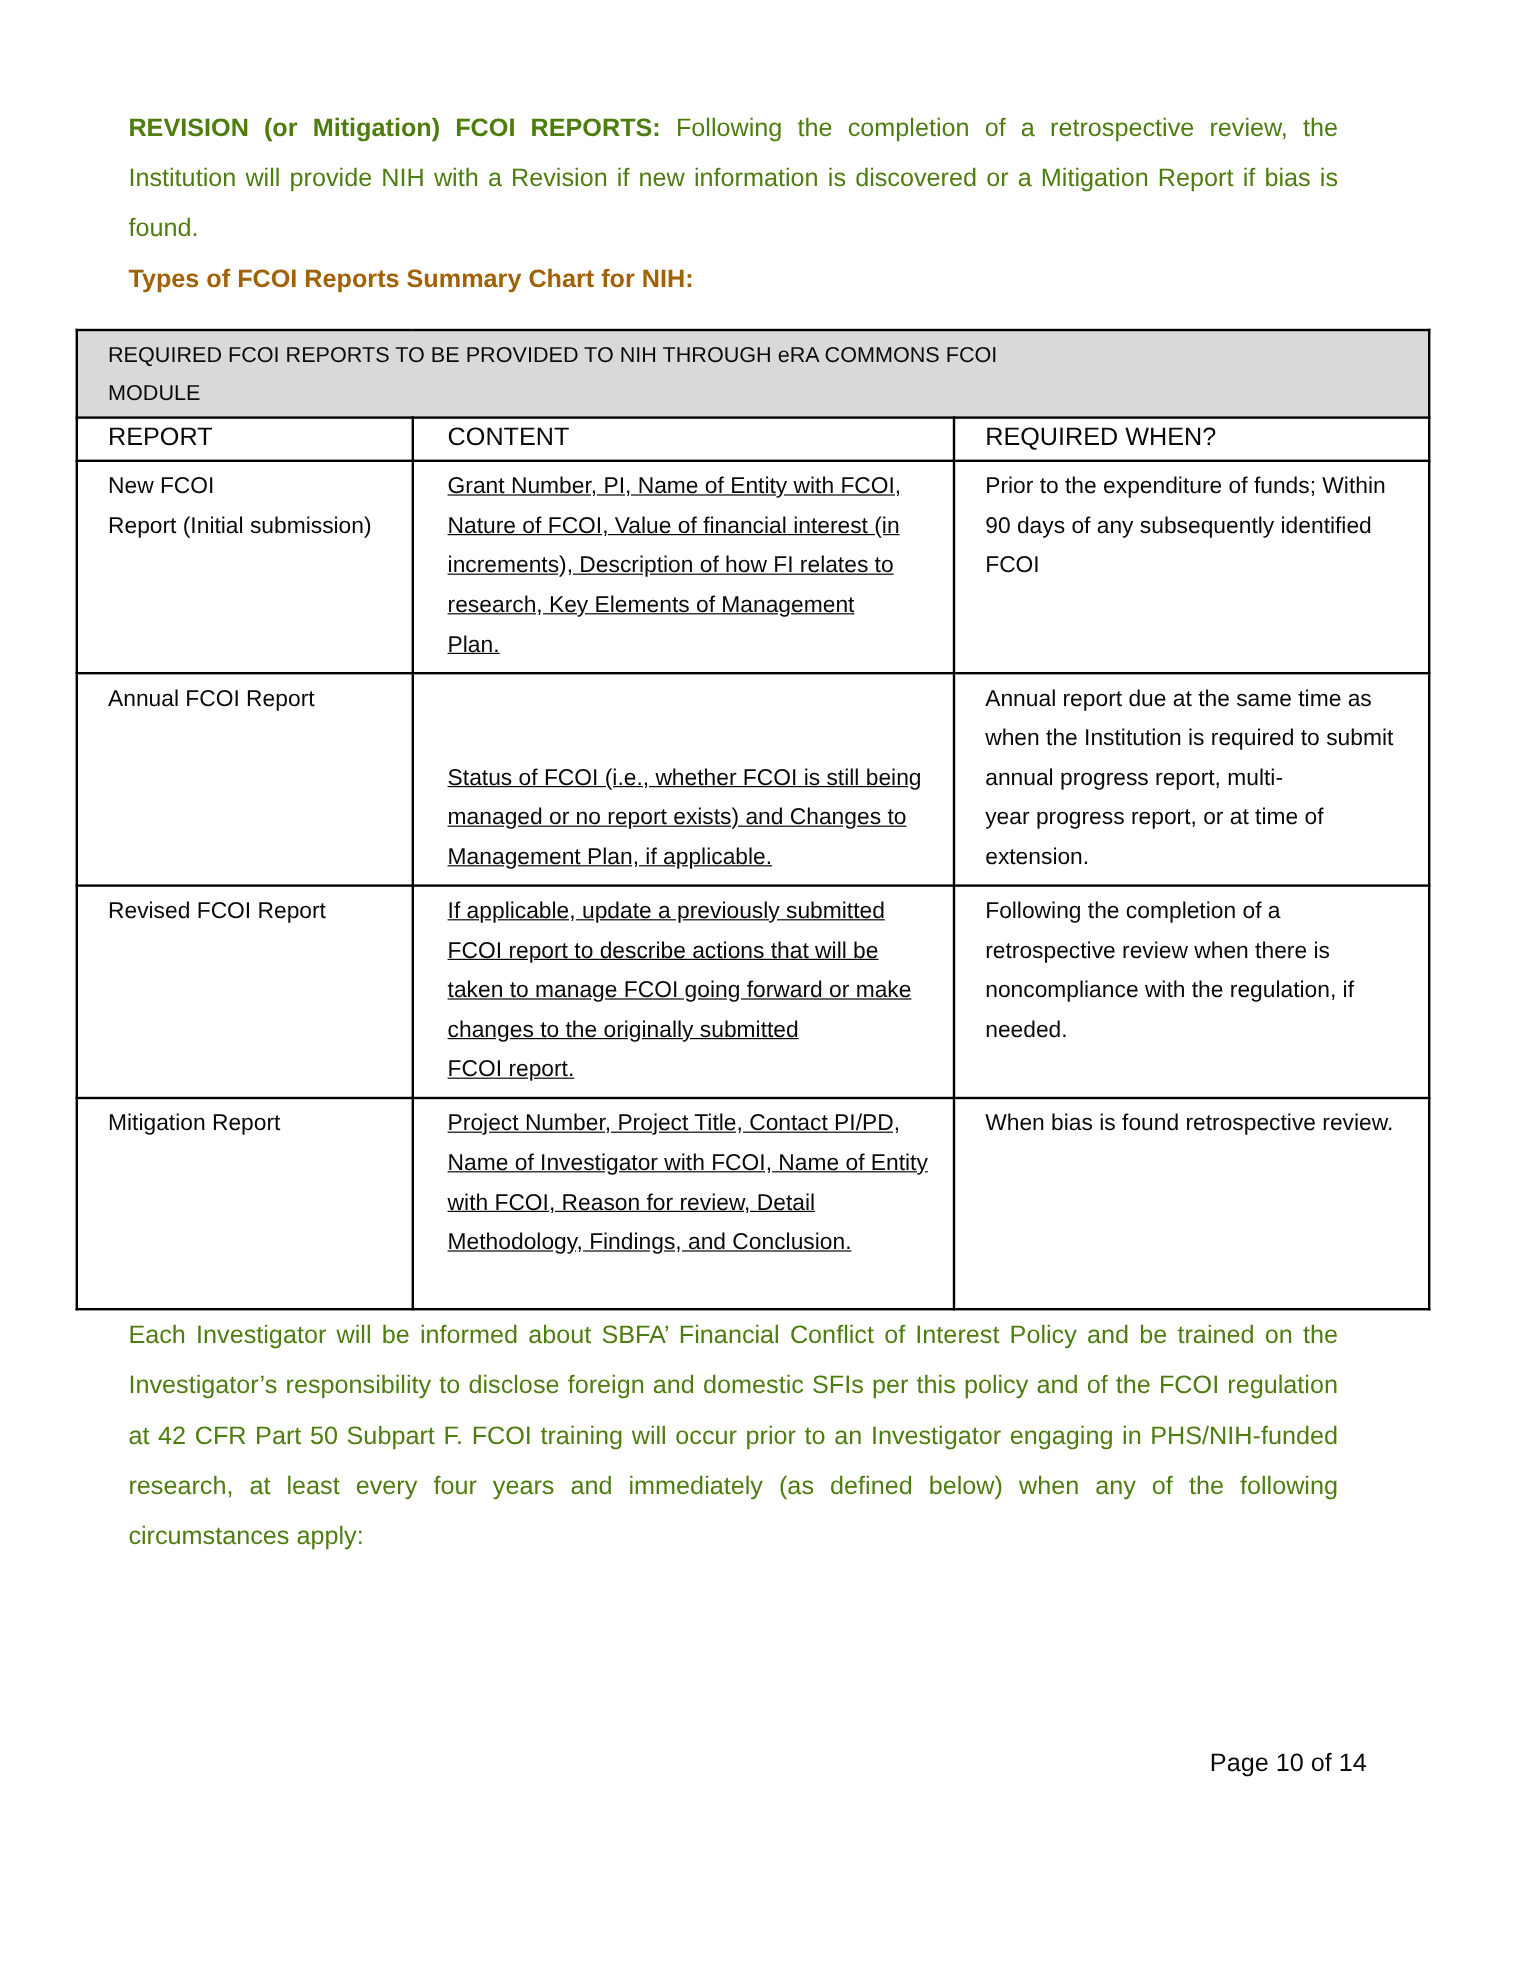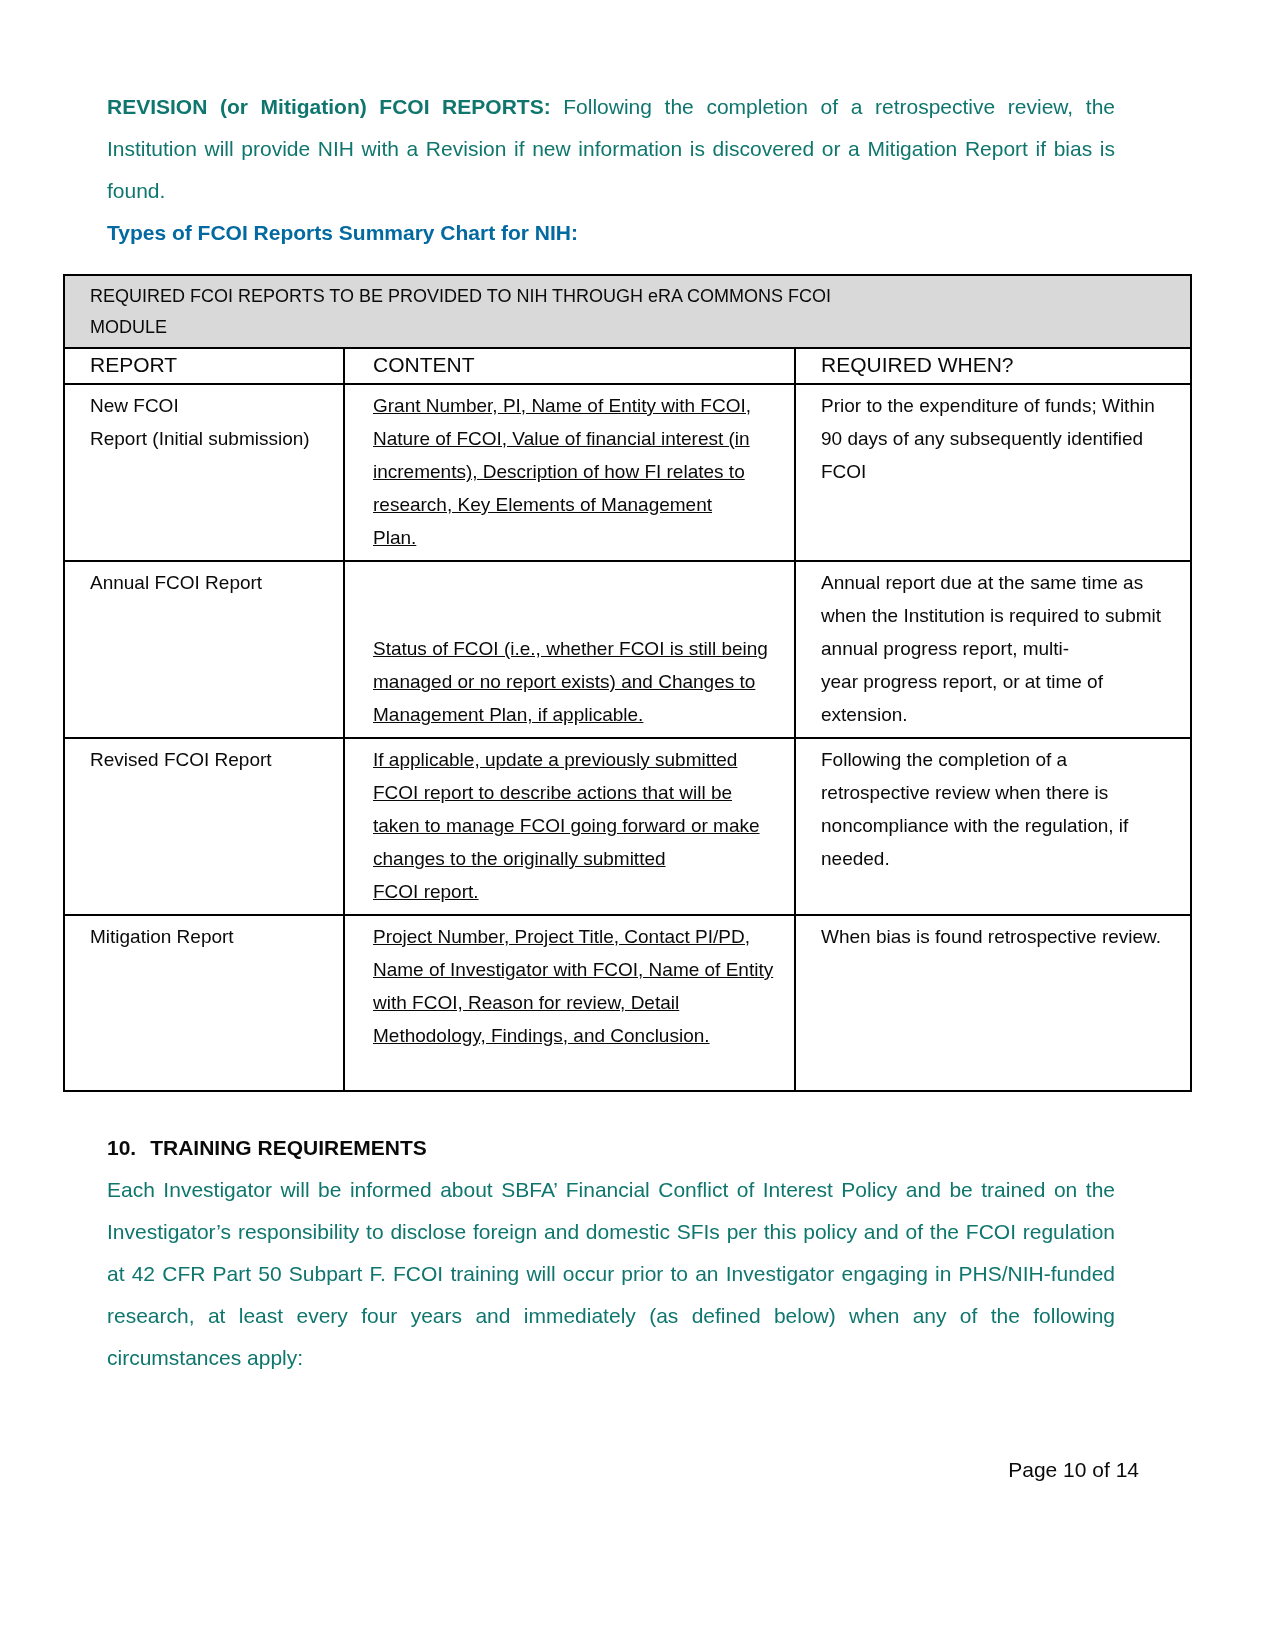--- a/index.html
+++ b/index.html
@@ -14,29 +14,29 @@
     overflow: hidden;
   }
   .content { padding: 86px 85px 0 63px; }
 
   .lead, .body-para {
     margin-left: 44px;
     width: 1008px;
     font-size: 21px;
     line-height: 42px;
     text-align: justify;
-    color: #0f766e;
+    color: #4d7c0f;
   }
   .lead .bold { font-weight: bold; }
   .subhead {
     margin-left: 44px;
     font-size: 21px;
     line-height: 42px;
     font-weight: bold;
-    color: #0369a1;
+    color: #a16207;
   }
 
   table.fcoi {
     border-collapse: collapse;
     table-layout: fixed;
     width: 1127px;
     margin-top: 20px;
     font-size: 19px;
     color: #0a0a0a;
   }
@@ -137,21 +137,18 @@
           <td class="when">Following the completion of a retrospective review when there is noncompliance with the regulation, if needed.</td>
         </tr>
         <tr class="row-tall">
           <td class="report">Mitigation Report</td>
           <td class="content">Project Number, Project Title, Contact PI/PD, Name of Investigator with FCOI, Name of Entity with FCOI, Reason for review, Detail Methodology, Findings, and Conclusion.</td>
           <td class="when">When bias is found retrospective review.</td>
         </tr>
       </tbody>
     </table>
 
-    <h2 class="section-heading">
-      <span class="num">10.</span><span>TRAINING REQUIREMENTS</span>
-    </h2>
     <p class="body-para">Each Investigator will be informed about SBFA’ Financial Conflict of Interest Policy and be trained on the Investigator’s responsibility to disclose foreign and domestic SFIs per this policy and of the FCOI regulation at 42 CFR Part 50 Subpart F. FCOI training will occur prior to an Investigator engaging in PHS/NIH-funded research, at least every four years and immediately (as defined below) when any of the following circumstances apply:</p>
 
   </div>
 
   <div class="footer">Page 10 of 14</div>
 </div>
 
 </body></html>

